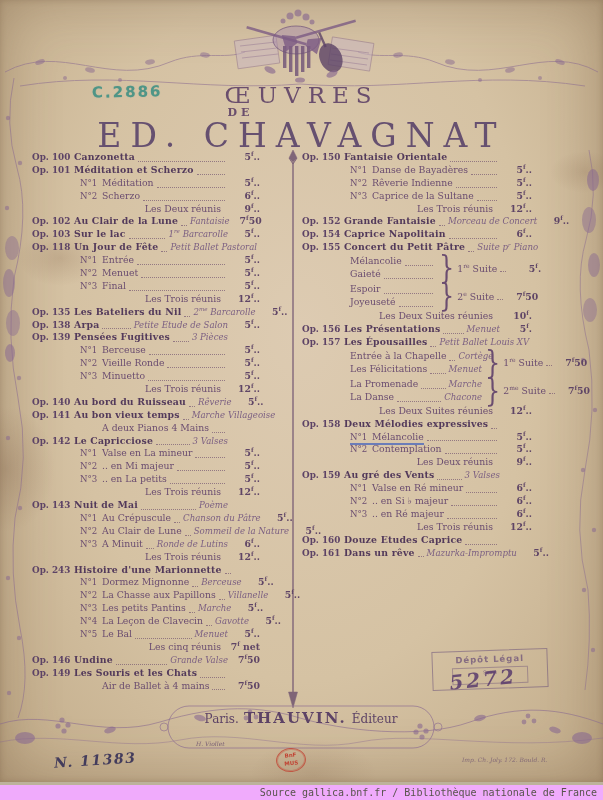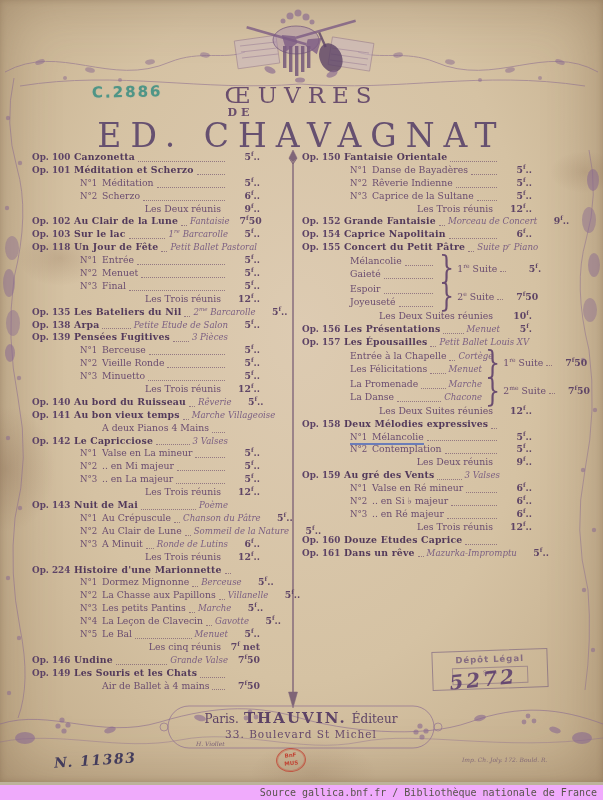--- a/index.html
+++ b/index.html
@@ -386,21 +386,21 @@
       <span class="price">5<sup>f</sup>..</span>
     </div>
     <div class="line sub">
       <span class="num">N°2</span>
       <span class="stitle">.. en Mi majeur</span>
       <span class="leader"></span>
       <span class="price">5<sup>f</sup>..</span>
     </div>
     <div class="line sub">
       <span class="num">N°3</span>
-      <span class="stitle">.. en La majeur</span>
+      <span class="stitle">.. en La petits</span>
       <span class="leader"></span>
       <span class="price">5<sup>f</sup>..</span>
     </div>
     <div class="line group">
       <span class="spacer"></span>
       <span class="glabel">Les Trois réunis</span>
       <span class="price">12<sup>f</sup>..</span>
     </div>
     <div class="line main">
       <span class="op">Op. 143</span>
@@ -429,21 +429,21 @@
       <span class="leader"></span>
       <span class="genre">Ronde de Lutins</span>
       <span class="price">6<sup>f</sup>..</span>
     </div>
     <div class="line group">
       <span class="spacer"></span>
       <span class="glabel">Les Trois réunis</span>
       <span class="price">12<sup>f</sup>..</span>
     </div>
     <div class="line main">
-      <span class="op">Op. 224</span>
+      <span class="op">Op. 243</span>
       <span class="wtitle">Histoire d'une Marionnette</span>
       <span class="leader"></span>
       <span class="price"></span>
     </div>
     <div class="line sub">
       <span class="num">N°1</span>
       <span class="stitle">Dormez Mignonne</span>
       <span class="leader"></span>
       <span class="genre">Berceuse</span>
       <span class="price">5<sup>f</sup>..</span>
@@ -724,21 +724,20 @@
   <div class="depot-inner">Seine</div>
   <div class="depot-num">5272</div>
 </div>
 
 <div class="pub">
   <div>
     <span class="pub-city">Paris.</span>
     <span class="pub-name">THAUVIN.</span>
     <span class="pub-role">Éditeur</span>
   </div>
-  <div class="pub-addr">33. Boulevard St Michel</div>
 </div>
 
 <div class="bnf">
   <span>BnF</span>
   <span>MUS</span>
 </div>
 
 <div class="engraver">H. Viollet</div>
 <div class="imprint">Imp. Ch. Joly. 172. Bould. R.</div>
 <div class="handnum">N. 11383</div>

